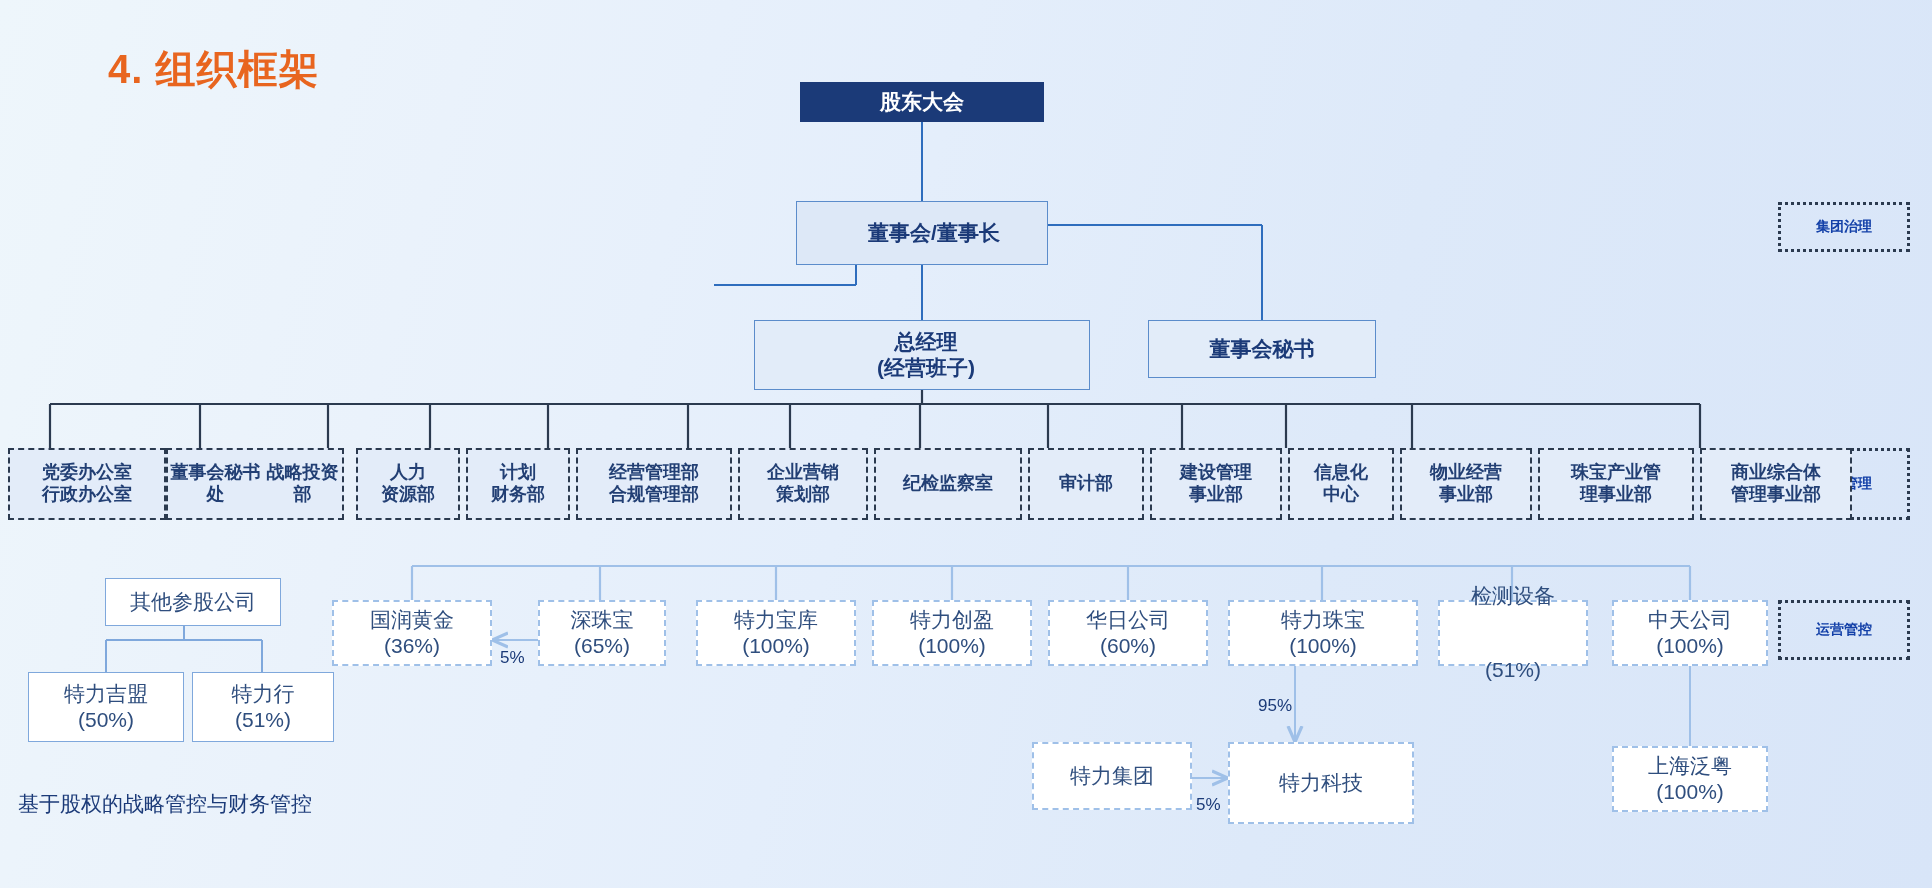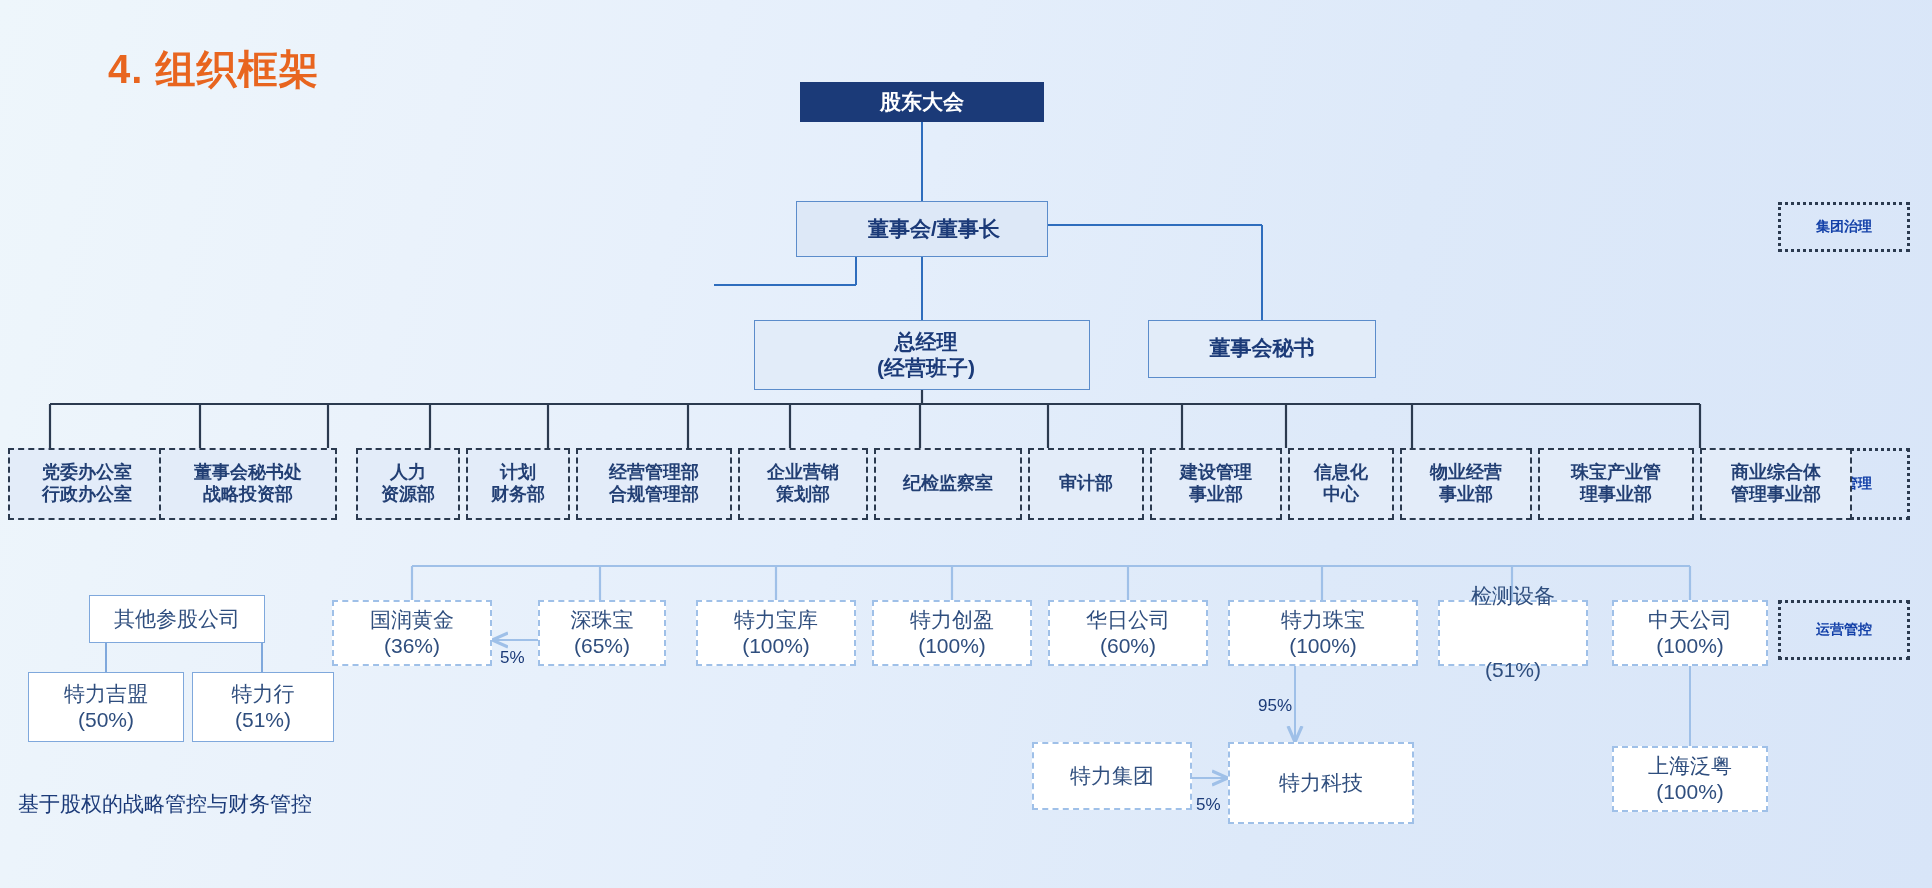--- a/index.html
+++ b/index.html
@@ -146,39 +146,39 @@
 
     <line x1="538" y1="640" x2="492" y2="640" stroke="#9fc0e8" stroke-width="2" marker-end="url(#arr)"></line>
 
     <line x1="1295" y1="666" x2="1295" y2="742" stroke="#9fc0e8" stroke-width="2" marker-end="url(#arr)"></line>
 
     <line x1="1192" y1="778" x2="1228" y2="778" stroke="#9fc0e8" stroke-width="2" marker-end="url(#arr)"></line>
   </svg>
 
   <div class="node n-dark" style="left:800px; top:82px; width:244px; height:40px;">股东大会</div>
 
-  <div class="node n-lblue" style="left:796px; top:201px; width:252px; height:56px;padding-left:24px;">董事会/董事长</div>
+  <div class="node n-lblue" style="left:796px; top:201px; width:252px; height:64px;padding-left:24px;">董事会/董事长</div>
 
 
   <div class="node n-lblue2" style="left:754px; top:320px; width:336px; height:70px; flex-direction:column;padding-left:8px;">
     <span class="nl">总经理</span>
     <span class="nl">(经营班子)</span>
   </div>
 
-  <div class="node n-lblue2" style="left:1148px; top:320px; width:228px; height:58px;font-family:Liberation Serif, serif;">董事会秘书</div>
+  <div class="node n-lblue2" style="left:1148px; top:320px; width:228px; height:58px;">董事会秘书</div>
 
   <div class="node n-side" style="left:1778px; top:202px; width:132px; height:50px;">集团治理</div>
   <div class="node n-side" style="left:1778px; top:448px; width:132px; height:72px;">职能管理</div>
   <div class="node n-side" style="left:1778px; top:600px; width:132px; height:60px;">运营管控</div>
 
   <div class="node n-func" style="left:8px; top:448px; width:158px; height:72px; flex-direction:column;">
     <span class="nl">党委办公室</span>
     <span class="nl">行政办公室</span>
   </div>
-  <div class="node n-func" style="left:159px; top:448px; width:178px; height:72px; flex-direction:column;">
+  <div class="node n-func" style="left:166px; top:448px; width:178px; height:72px; flex-direction:row;">
     <span class="nl">董事会秘书处</span>
     <span class="nl">战略投资部</span>
   </div>
   <div class="node n-func" style="left:356px; top:448px; width:104px; height:72px; flex-direction:column;">
     <span class="nl">人力</span>
     <span class="nl">资源部</span>
   </div>
   <div class="node n-func" style="left:466px; top:448px; width:104px; height:72px; flex-direction:column;">
     <span class="nl">计划</span>
     <span class="nl">财务部</span>
@@ -207,21 +207,21 @@
   </div>
   <div class="node n-func" style="left:1538px; top:448px; width:156px; height:72px; flex-direction:column;">
     <span class="nl">珠宝产业管</span>
     <span class="nl">理事业部</span>
   </div>
   <div class="node n-func" style="left:1700px; top:448px; width:152px; height:72px; flex-direction:column;">
     <span class="nl">商业综合体</span>
     <span class="nl">管理事业部</span>
   </div>
 
-  <div class="node n-op-solid" style="left:89px; top:578px; width:176px; height:48px;margin-top:17px;">其他参股公司</div>
+  <div class="node n-op-solid" style="left:105px; top:578px; width:176px; height:48px;">其他参股公司</div>
   <div class="node n-op-solid" style="left:28px; top:672px; width:156px; height:70px; flex-direction:column;">
     <span class="nl">特力吉盟</span>
     <span class="nl">(50%)</span>
   </div>
   <div class="node n-op-solid" style="left:192px; top:672px; width:142px; height:70px; flex-direction:column;">
     <span class="nl">特力行</span>
     <span class="nl">(51%)</span>
   </div>
 
   <div class="node n-op" style="left:332px; top:600px; width:160px; height:66px; flex-direction:column;">

